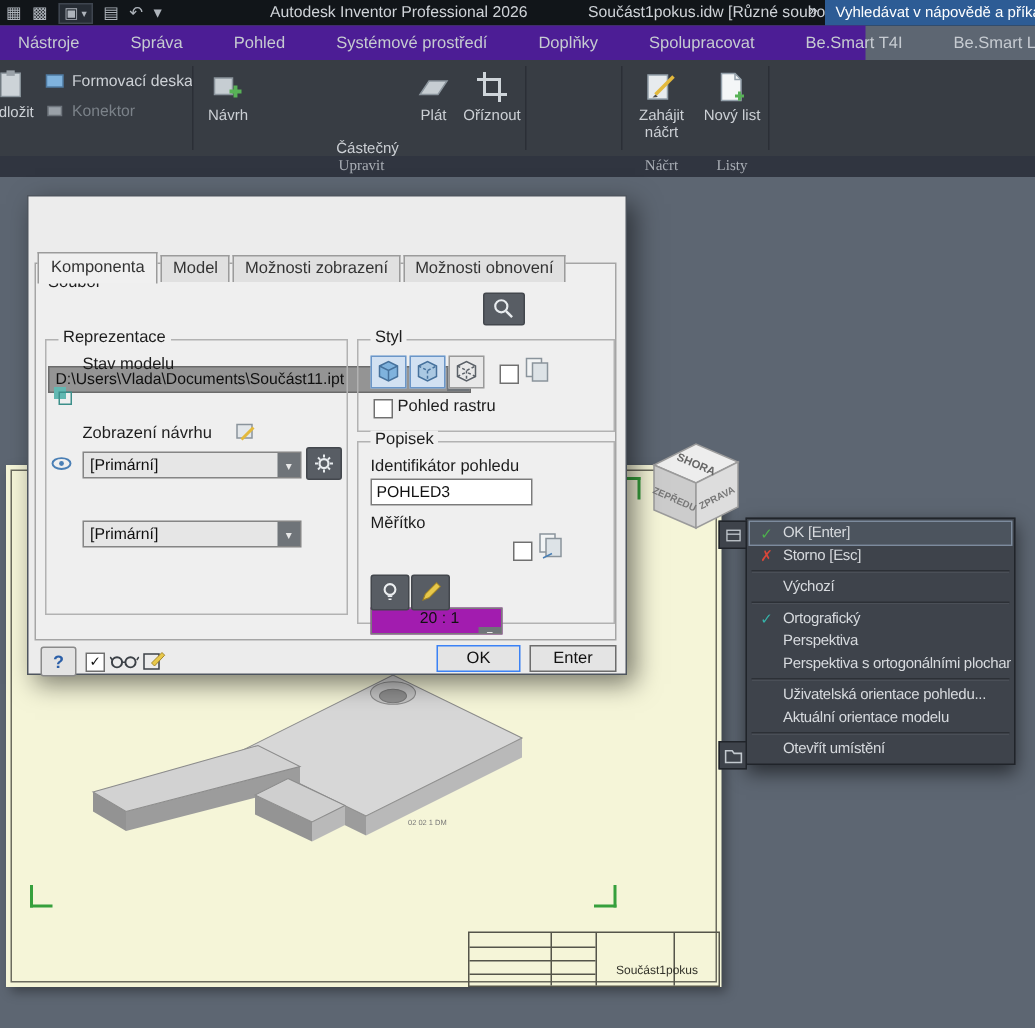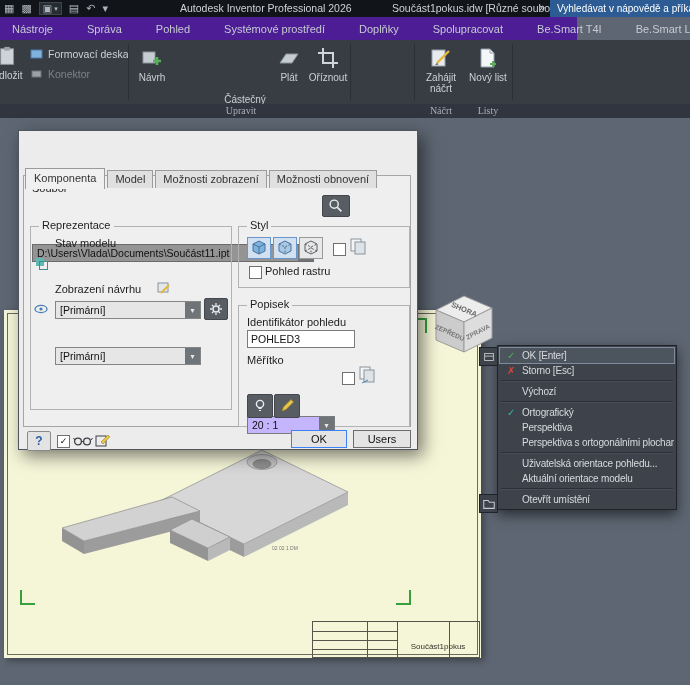--- a/index.html
+++ b/index.html
@@ -50,21 +50,21 @@
   .dlg-close{margin-left:auto;color:#555;font-size:12px;padding:0 3px;}
   .dlg-tabs{position:absolute;left:6px;top:27px;display:flex;align-items:flex-end;z-index:2;margin-top:10px;}
   .tab{border:1px solid #9b9b9b;border-bottom:none;background:#e0e0e0;padding:2px 7px 3px;font-size:11px;margin-right:2px;color:#333;}
   .tab.active{background:#f0f0f0;padding:3px 8px 5px;margin-bottom:-1px;}
   .dlg-panel{position:absolute;left:4px;top:44px;width:388px;height:252px;border:1px solid #a5a5a5;background:#efefef;box-sizing:border-box;}
   .lbl{position:absolute;font-size:11px;color:#1d1d1d;white-space:nowrap;}
   .combo{position:absolute;height:18px;display:flex;align-items:center;font-size:10.5px;box-sizing:border-box;padding-left:4px;overflow:hidden;white-space:nowrap;margin-top:48px;}
   .combo .arrow{margin-left:auto;width:15px;align-self:stretch;background:#6f7479;color:#e8e8e8;display:flex;align-items:center;justify-content:center;font-size:8px;flex:none;}
   .combo-dark{background:#949494;border:1px solid #6b6b6b;color:#101010;}
   .combo-light{background:#e6e6e6;border:1px solid #858585;color:#101010;}
-  .combo-white{background:#c4b5fd;border:1px solid #7b7b7b;color:#101010;}
+  .combo-white{background:#a21caf;border:1px solid #7b7b7b;color:#101010;flex-direction:column;}
   .grp{position:absolute;border:1px solid #b2b2b2;}
   .grp-label{position:absolute;top:-8px;left:8px;background:#efefef;padding:0 3px;font-size:11px;color:#1d1d1d;white-space:nowrap;}
   .dkbtn{position:absolute;background:#585d64;border:1px solid #43474d;border-radius:2px;display:flex;align-items:center;justify-content:center;}
   .stylbtn{position:absolute;width:24px;height:22px;display:flex;align-items:center;justify-content:center;box-sizing:border-box;}
   .stylbtn.sel{background:#d2e1f2;border:1px solid #6b96c8;}
   .stylbtn.nosel{background:#e8e8e8;border:1px solid #9a9a9a;}
   .chk{position:absolute;width:11px;height:11px;background:#fff;border:1px solid #707070;font-size:9px;line-height:11px;text-align:center;color:#111;}
   .input{position:absolute;height:16px;background:#fff;border:1px solid #7b7b7b;font-size:10.5px;font-family:"Liberation Sans",sans-serif;padding:0 3px;box-sizing:content-box;color:#111;}
   .btn{position:absolute;height:18px;background:#e4e4e4;border:1px solid #6d6d6d;font-size:11px;display:flex;align-items:center;justify-content:center;color:#111;box-sizing:border-box;}
   .btn.def{border:1px solid #3b82f6;}
@@ -310,21 +310,21 @@
         </div>
         <span class="chk" style="left:94px;top:16px;"></span>
         <svg class="abs" style="left:110px;top:11px;" width="20" height="19" viewBox="0 0 18 19">
             <rect x="1" y="1" width="10" height="12" fill="#f2f4f5" stroke="#8a949c"></rect>
             <rect x="5" y="4" width="10" height="12" fill="#dde3e7" stroke="#8a949c"></rect>
           </svg>
         <span class="chk" style="left:10px;top:39px;"></span>
         <span class="lbl" style="left:26px;top:38px;">Pohled rastru</span>
       </div>
 
-      <div class="grp" style="left:214px;top:129px;width:170px;height:120px;">
+      <div class="grp" style="left:214px;top:118px;width:170px;height:120px;">
         <span class="grp-label">Popisek</span>
         <span class="lbl" style="left:8px;top:10px;">Identifikátor pohledu</span>
         <input class="input" style="left: 8px; top: 24px; width: 100px;" value="POHLED3">
         <span class="lbl" style="left:8px;top:48px;">Měřítko</span>
         <div class="combo combo-white" style="left:8px;top:62px;width:88px;">
           <span>20 : 1</span>
           <span class="arrow">▾</span>
         </div>
         <span class="chk" style="left:103px;top:66px;"></span>
         <svg class="abs" style="left:119px;top:60px;" width="20" height="19" viewBox="0 0 18 19">
@@ -353,21 +353,21 @@
     <svg class="abs" style="left:54px;top:303px;" width="20" height="13" viewBox="0 0 20 12">
         <circle cx="5" cy="7" r="3.4" fill="none" stroke="#3c4147" stroke-width="1.3"></circle>
         <circle cx="14" cy="7" r="3.4" fill="none" stroke="#3c4147" stroke-width="1.3"></circle>
         <path d="M8.4 7h2.2M1.8 5.5L0.5 3.5M18.2 5.5l1.3-2" stroke="#3c4147"></path>
       </svg>
     <svg class="abs" style="left:76px;top:301px;" width="16" height="16" viewBox="0 0 16 16">
         <rect x="1" y="4" width="10" height="10" fill="none" stroke="#3c4147"></rect>
         <path d="M6 10L13 3l1.8 1.8L8 12z" fill="#e8c84a" stroke="#9c7f24" stroke-width="0.6"></path>
       </svg>
     <div class="btn def" style="left:272px;top:299px;width:56px;">OK</div>
-    <div class="btn" style="left:334px;top:299px;width:58px;">Users</div>
+    <div class="btn" style="left:334px;top:299px;width:58px;">Enter</div>
   </div>
 
   <div class="cmenu">
     <div class="cm-item hl">
       <span class="ic ic-green">✓</span>
       <span>OK [Enter]</span>
     </div>
     <div class="cm-item">
       <span class="ic ic-red">✗</span>
       <span>Storno [Esc]</span>

